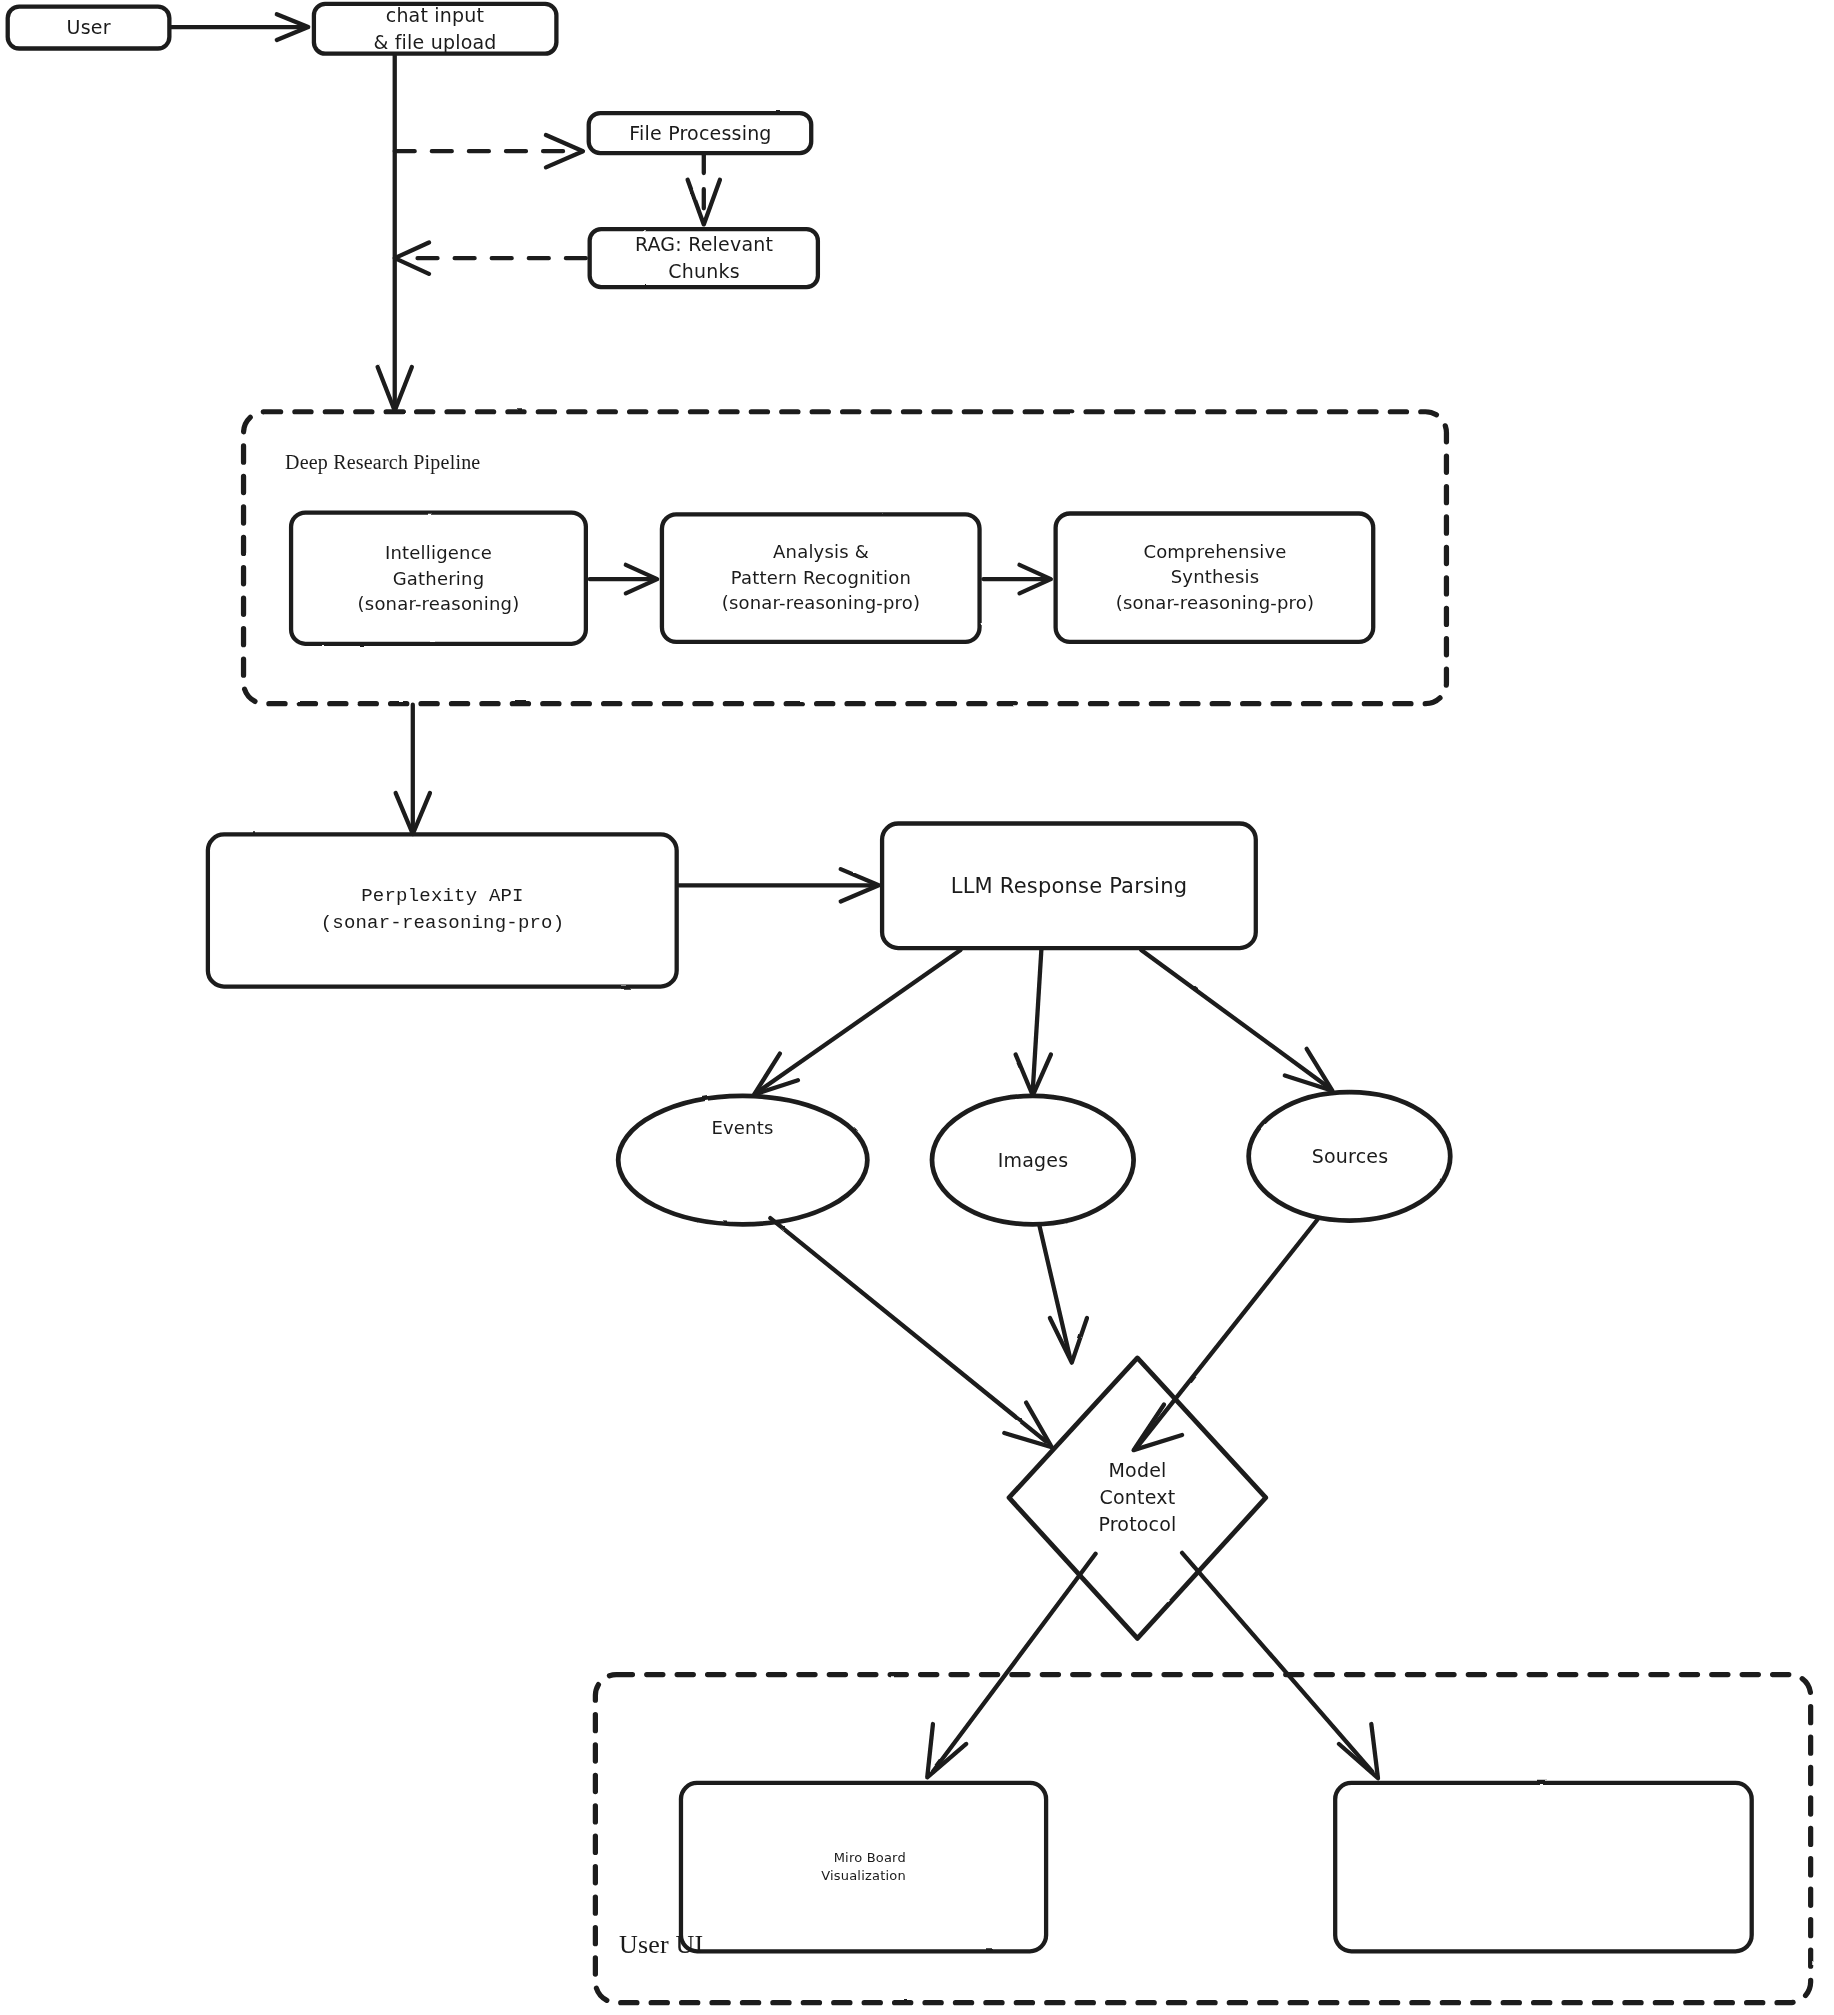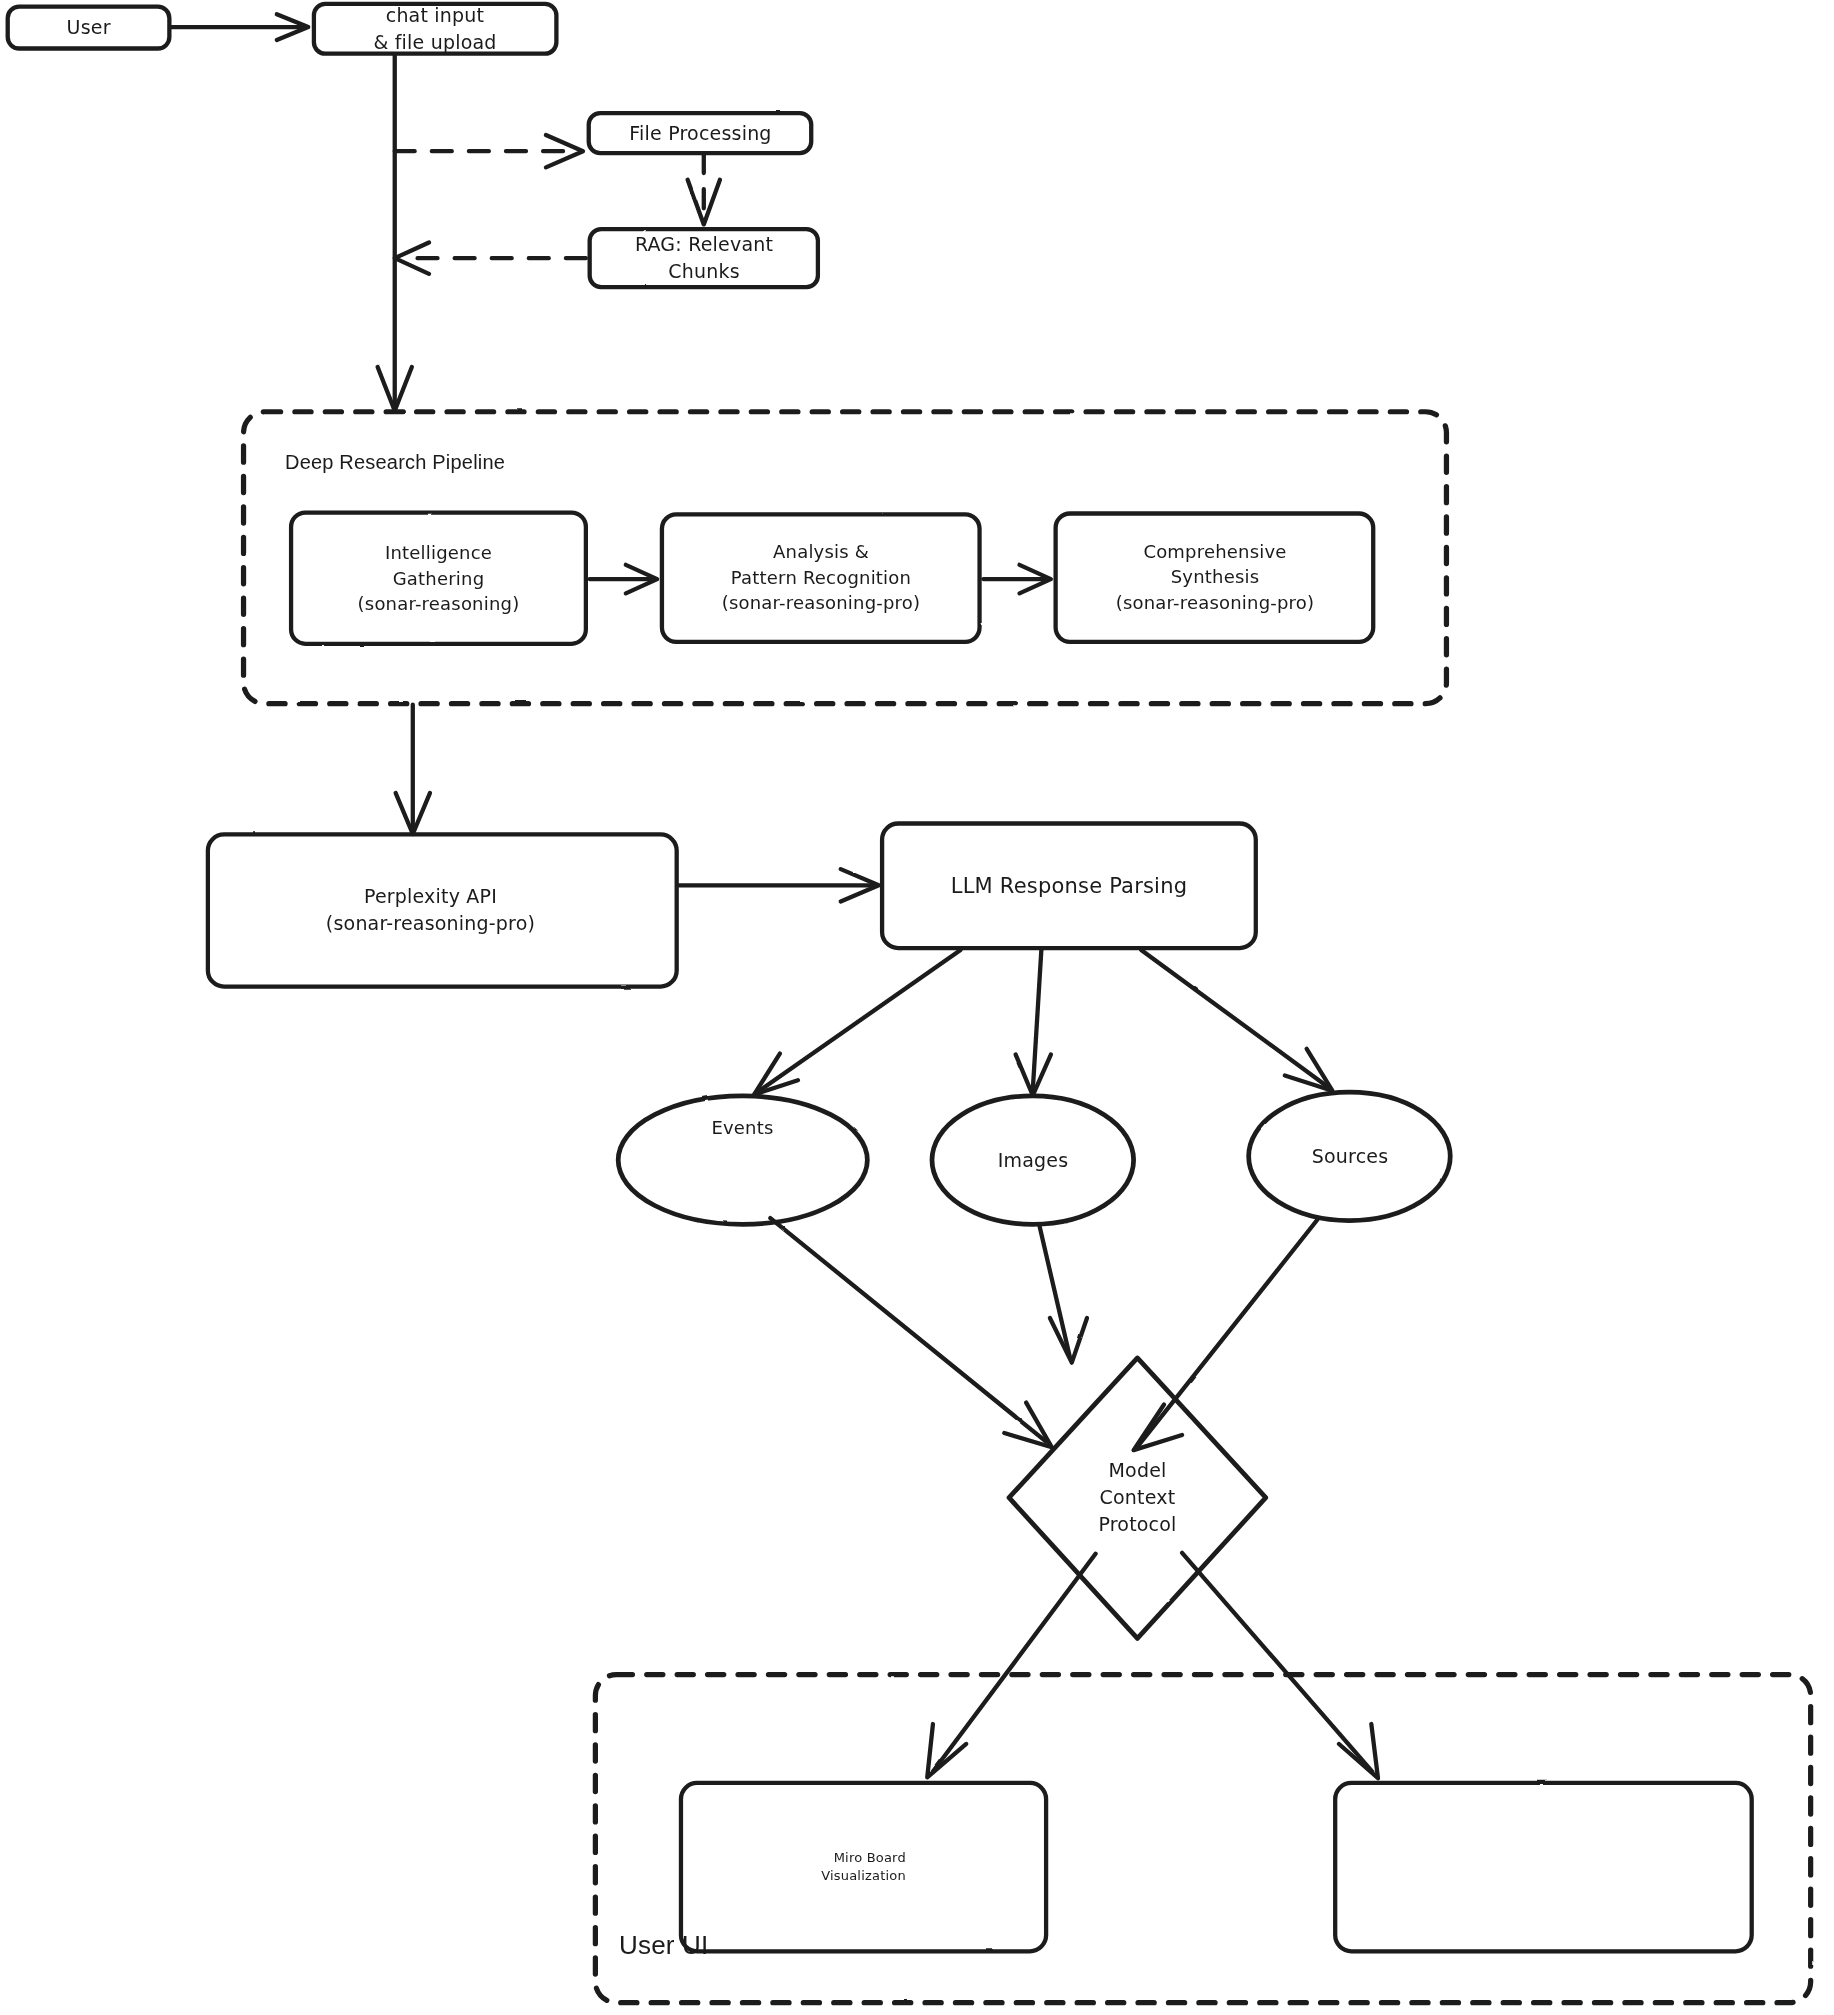--- a/index.html
+++ b/index.html
@@ -15,21 +15,21 @@
     color:#1b1b1b;
     font-family:"DejaVu Sans", sans-serif;
     line-height:1.42;
     white-space:pre-line;
     pointer-events:none;
     letter-spacing:0.2px;
   }
   .clusterLabel{
     position:absolute;
     color:#1b1b1b;
-    font-family:Liberation Sans, sans-serif;
+    font-family:Liberation Serif, serif;
     white-space:pre-line;
     letter-spacing:0.2px;
   }
 </style>
 </head>
 <body>
 
 <div id="stage">
 
   <svg id="canvas" viewBox="0 0 3859 4238" xmlns="http://www.w3.org/2000/svg">
@@ -182,21 +182,21 @@
 (sonar-reasoning)</div>
 
   <div class="nodeLabel" style="left:662px;top:514px;width:318px;height:127px;font-size:18px;">Analysis &amp;
 Pattern Recognition
 (sonar-reasoning-pro)</div>
 
   <div class="nodeLabel" style="left:1056px;top:513px;width:318px;height:128px;font-size:18px;">Comprehensive
 Synthesis
 (sonar-reasoning-pro)</div>
 
-  <div class="nodeLabel" style="left:196px;top:834px;width:469px;height:152px;font-size:19px;">Perplexity API
+  <div class="nodeLabel" style="left:208px;top:834px;width:469px;height:152px;font-size:19px;font-family:Liberation Mono, monospace;">Perplexity API
 (sonar-reasoning-pro)</div>
 
   <div class="nodeLabel" style="left:882px;top:824px;width:374px;height:125px;font-size:21px;">LLM Response Parsing</div>
 
   <div class="nodeLabel" style="left:618px;top:1064px;width:249px;height:128px;font-size:18px;">Events</div>
 
   <div class="nodeLabel" style="left:932px;top:1096px;width:202px;height:128px;font-size:19px;">Images</div>
 
   <div class="nodeLabel" style="left:1249px;top:1092px;width:202px;height:128px;font-size:19px;">Sources</div>
 

